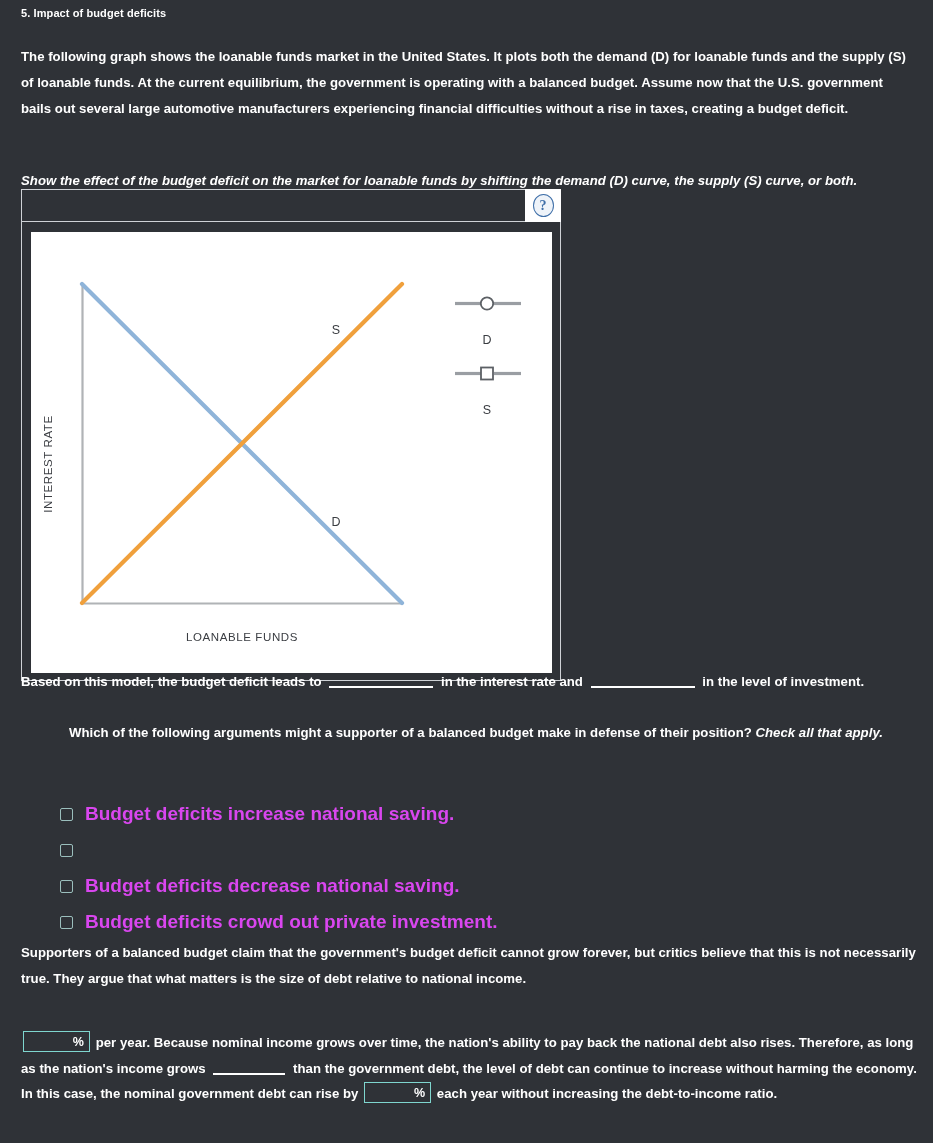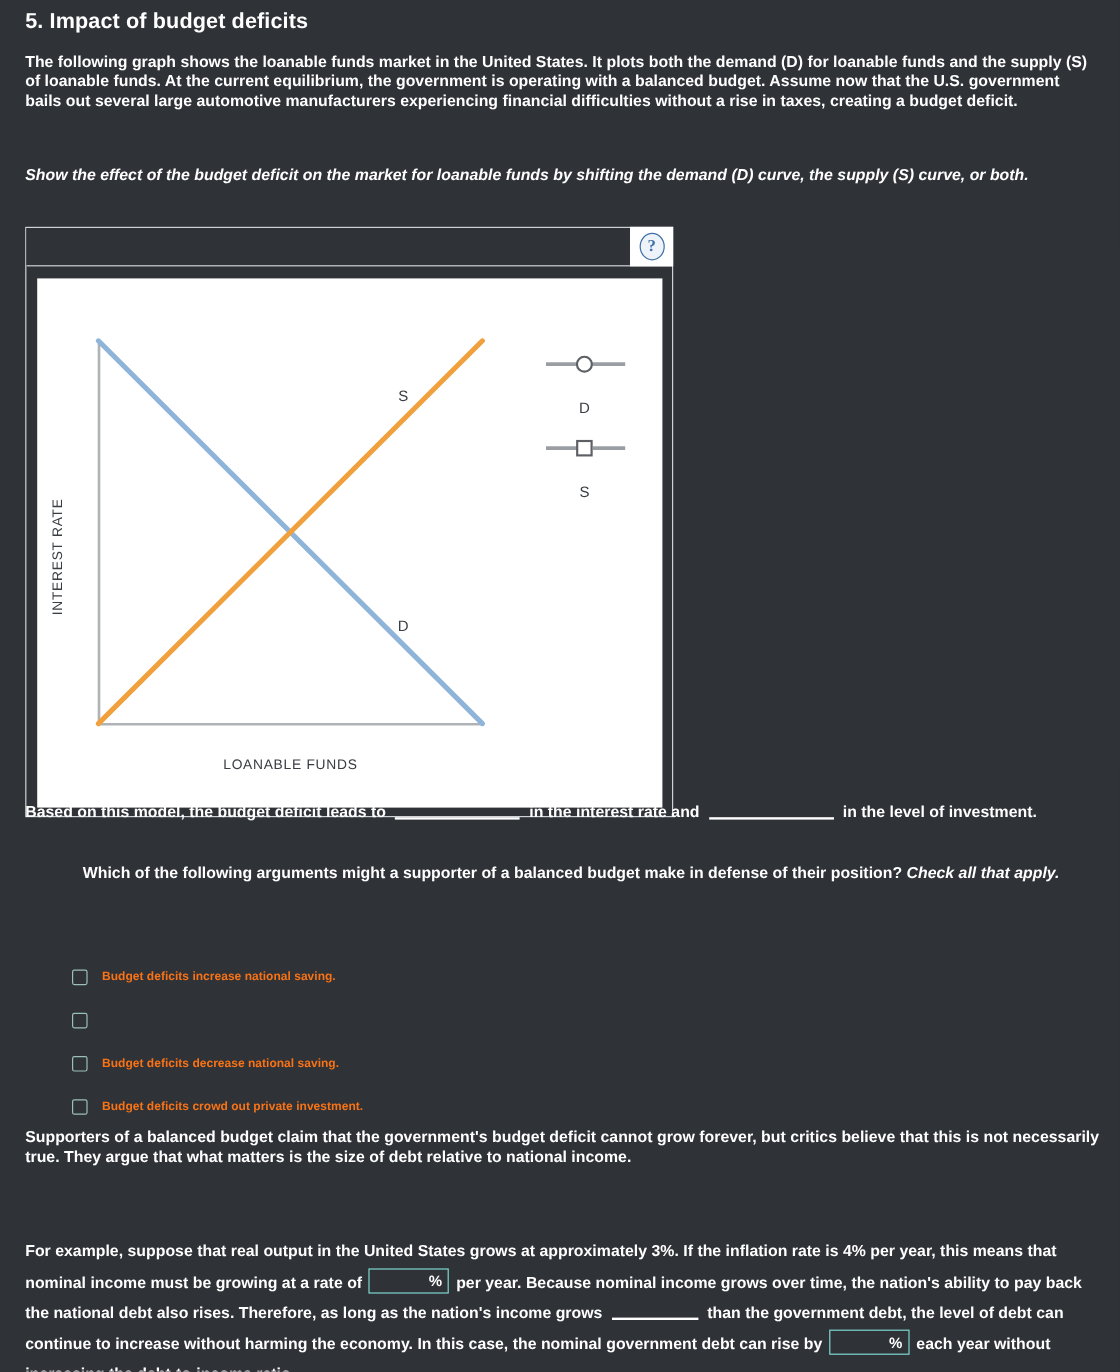--- a/index.html
+++ b/index.html
@@ -17,37 +17,37 @@
     position: relative;
     overflow-x: hidden;
   }
 
   .page { padding: 0; position: relative; }
 
   
   .q-title {
     position: absolute;
     left: 21px; top: 7px;
-    font-size: 18px;
+    font-size: 11px;
     font-weight: bold;
     letter-spacing: 0.1px;
   }
 
   .para {
     position: absolute;
     left: 21px;
     width: 894px;
-    line-height: 16px;
+    line-height: 26px;
     font-weight: bold;
     font-size: 13.2px;
     letter-spacing: 0.02px;
   }
   .para.intro { top: 44px; width: 890px; }
   .para.instruction {
-    top: 138px;
+    top: 168px;
     font-style: italic;
     font-weight: bold;
   }
   .para.result-line { top: 669px; font-weight: bold; }
   .para.check-q { top: 720px; font-weight: bold; margin-left: 48px; }
   .para.supporters { top: 940px; width: 896px; }
   .para.example { top: 1030px; width: 900px; line-height: 25.5px; }
 
   .ital { font-style: italic; }
 
@@ -151,23 +151,23 @@
   .checkbox {
     width: 13px;
     height: 13px;
     border: 1.4px solid #9bbfbd;
     border-radius: 2px;
     background: #2f3237;
     flex: 0 0 auto;
     margin-right: 12px;
   }
   .check-label {
-    font-size: 10px;
-    font-weight: bold;
-    color: #f97316;
+    font-size: 19px;
+    font-weight: bold;
+    color: #d946ef;
     letter-spacing: 0.02px;
   }
 </style>
 </head>
 <body>
 
 <div class="page">
 
   <div class="q-title">5. Impact of budget deficits</div>
 
@@ -244,21 +244,20 @@
     </div>
     <div class="check-row">
       <div class="checkbox"></div>
       <div class="check-label">Budget deficits crowd out private investment.</div>
     </div>
   </div>
 
   <div class="para supporters">Supporters of a balanced budget claim that the government's budget deficit cannot grow forever, but critics believe that this is not necessarily true. They argue that what matters is the size of debt relative to national income.</div>
 
   <div class="para example">
-    <span>For example, suppose that real output in the United States grows at approximately 3%. If the inflation rate is 4% per year, this means that nominal income must be growing at a rate of</span>
     <span class="num-input">
       <span class="pct">%</span>
     </span>
     <span>per year. Because nominal income grows over time, the nation's ability to pay back the national debt also rises. Therefore, as long as the nation's income grows</span>
     <span class="blank w-mid"></span>
     <span>than the government debt, the level of debt can continue to increase without harming the economy. In this case, the nominal government debt can rise by</span>
     <span class="num-input">
       <span class="pct">%</span>
     </span>
     <span>each year without increasing the debt-to-income ratio.</span>

